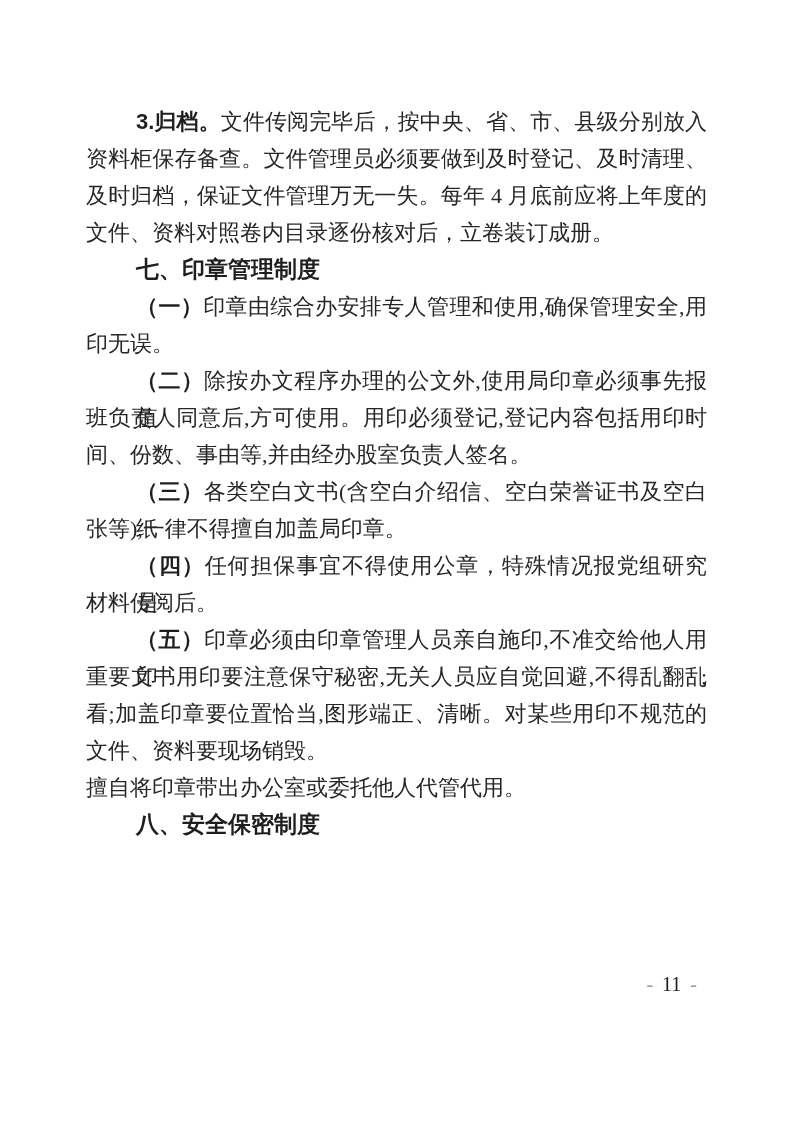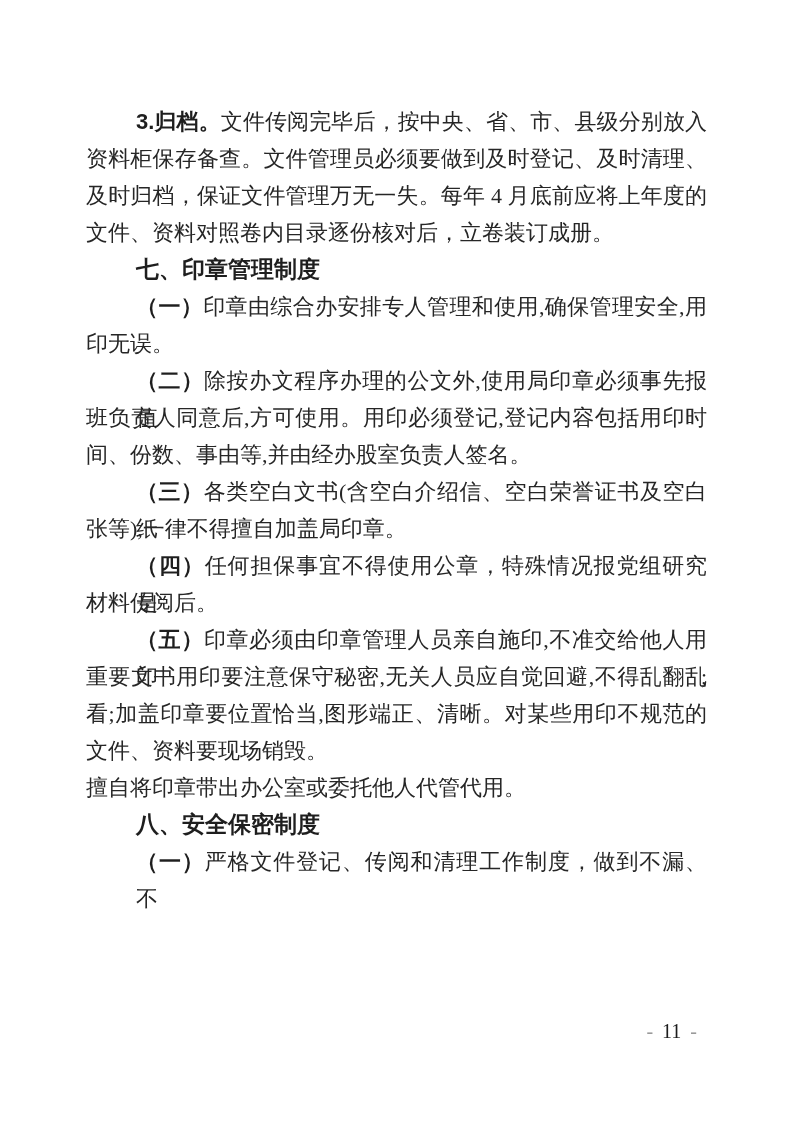--- a/index.html
+++ b/index.html
@@ -43,21 +43,21 @@
     text-align: right;
   }
   .line.heading {
     font-weight: bold;
     font-family: "Liberation Sans", "DejaVu Sans", sans-serif;
     font-size: 23px;
     color: #1e1e1e;
   }
   .page-number {
     position: absolute;
-    top: 1020px;
+    top: 973px;
     right: 96px;
     font-family: "Liberation Serif", "DejaVu Serif", serif;
     font-size: 20px;
     color: #222222;
     white-space: nowrap;
   }
   .page-number .dash {
     color: #9a9a9a;
   }
   .page-number .num {
@@ -85,20 +85,19 @@
       <div class="line indent full"><span class="prefix">（三）</span>各类空白文书(含空白介绍信、空白荣誉证书及空白纸</div>
       <div class="line">张等),一律不得擅自加盖局印章。</div>
       <div class="line indent full"><span class="prefix">（四）</span>任何担保事宜不得使用公章，特殊情况报党组研究是</div>
       <div class="line">材料传阅后。</div>
       <div class="line indent full"><span class="prefix">（五）</span>印章必须由印章管理人员亲自施印,不准交给他人用印;</div>
       <div class="line full">重要文书用印要注意保守秘密,无关人员应自觉回避,不得乱翻乱</div>
       <div class="line full">看;加盖印章要位置恰当,图形端正、清晰。对某些用印不规范的</div>
       <div class="line">文件、资料要现场销毁。</div>
       <div class="line">擅自将印章带出办公室或委托他人代管代用。</div>
       <div class="line heading indent"><span class="prefix">八、安全保密制度</span></div>
-      <div class="line indent full"><span class="prefix">（一）</span>严格文件登记、传阅和清理工作制度，做到不漏、不</div>
     </div>
 
   <div class="page-number">
     <span class="dash">-</span><span class="num">11</span><span class="dash">-</span>
   </div>
 
 </div>
 
 </body></html>

